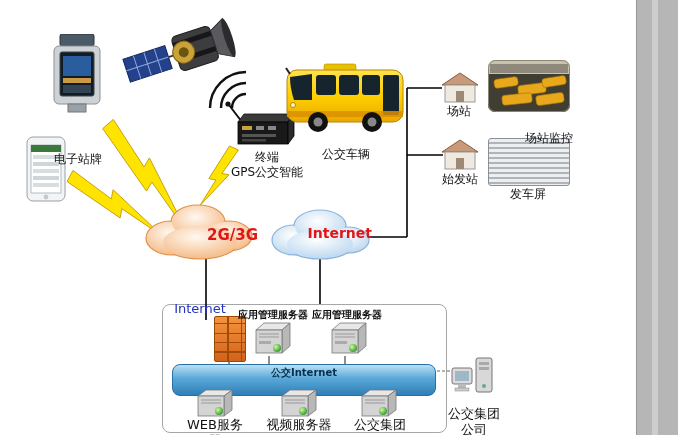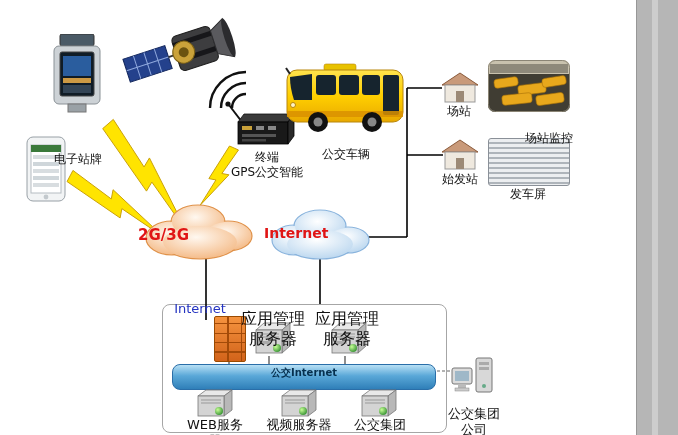--- a/index.html
+++ b/index.html
@@ -1,28 +1,28 @@
 <!DOCTYPE html>
 <html><head>
 <meta charset="utf-8">
 <style>
   html,body{margin:0;padding:0;background:#fff;}
   .stage{position:relative;width:678px;height:435px;background:#ffffff;overflow:hidden;
          font-family:"DejaVu Sans","Liberation Sans",sans-serif;}
   .icon{position:absolute;z-index:3;}
   .lbl{position:absolute;z-index:4;font-size:12px;color:#111;text-align:center;line-height:1.25;}
-  .lbl.small{font-size:16px;}
+  .lbl.small{font-size:10px;font-weight:bold;}
   .lbl.s11{font-size:13px;}
-  .cloud-text{position:absolute;z-index:4;font-weight:bold;color:#e01515;text-align:left;}
+  .cloud-text{position:absolute;z-index:4;font-weight:bold;color:#e01515;text-align:right;}
   #wires{position:absolute;left:0;top:0;z-index:2;}
   .box{position:absolute;left:162px;top:304px;width:283px;height:127px;border:1px solid #a6a6a6;
        border-radius:8px;background:transparent;z-index:1;}
   .box-internet{position:absolute;left:168px;top:301px;width:64px;z-index:4;color:#2433c0;
        font-size:13px;text-align:center;}
-  .busbar{position:absolute;left:172px;top:364px;width:264px;height:26px;border-radius:8px;z-index:3;
+  .busbar{position:absolute;left:172px;top:364px;width:264px;height:32px;border-radius:8px;z-index:3;
        background:linear-gradient(180deg,#b8e0f5 0%,#5aa8d8 45%,#2f7fb8 100%);
        border:1px solid #2a6ea8;font-size:10px;color:#06304f;text-align:center;line-height:15px;
        font-weight:bold;box-sizing:border-box;}
   .firewall{position:absolute;left:214px;top:316px;width:30px;height:44px;z-index:3;
        border:1px solid #9a4a00;border-radius:2px;
        background-image:
          repeating-linear-gradient(0deg, rgba(0,0,0,0) 0 8px, #a34a08 8px 9.5px),
          repeating-linear-gradient(90deg, rgba(0,0,0,0) 0 12px, #a34a08 12px 13.5px),
          linear-gradient(180deg,#f5933f,#d2631a);}
   .photo-screen{position:absolute;left:488px;top:138px;width:80px;height:46px;z-index:3;

